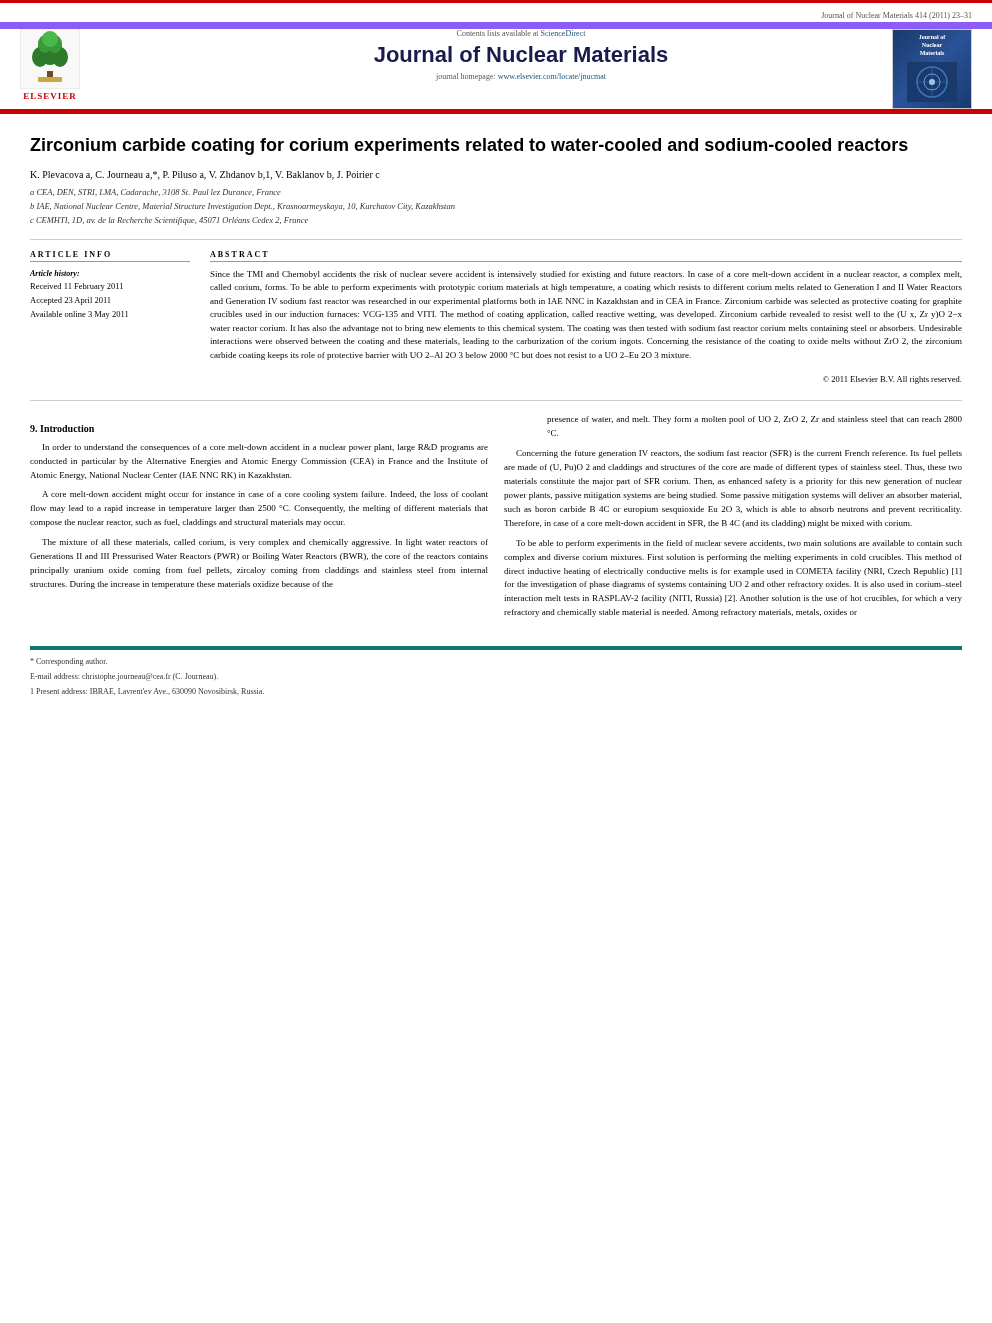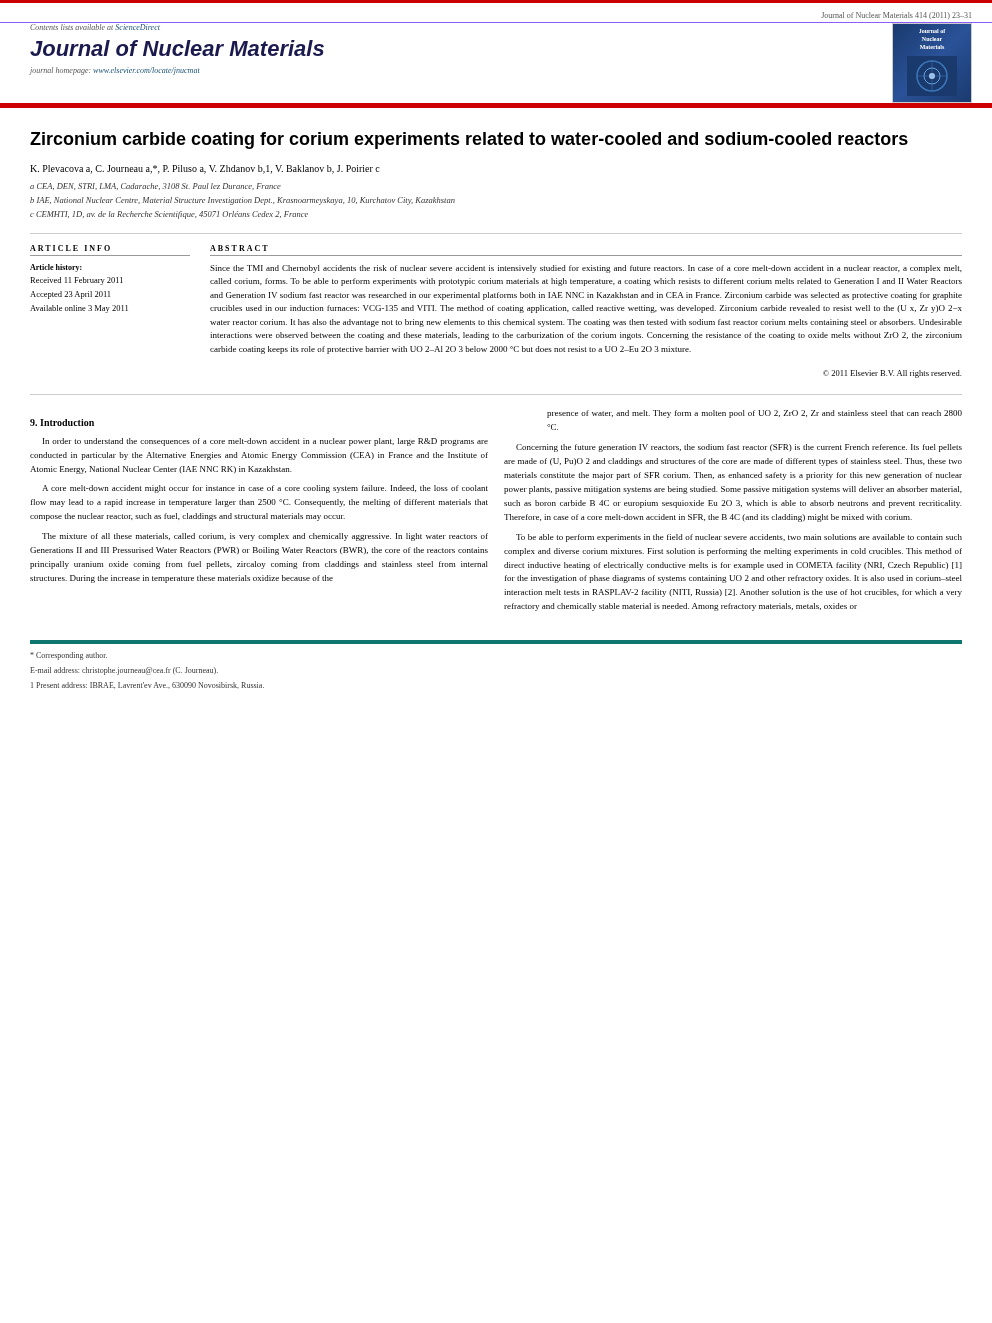--- a/index.html
+++ b/index.html
@@ -40,22 +40,22 @@
     }
     .elsevier-text {
       font-size: 9px;
       color: #c00;
       font-weight: bold;
       letter-spacing: 1px;
       margin-top: 2px;
     }
     .journal-center {
       flex: 1;
+      text-align: center;
       padding: 0 10px;
-      font-style: italic;
     }
     .sciencedirect-line {
       font-size: 8px;
       color: #555;
       margin-bottom: 2px;
     }
     .sciencedirect-link {
       color: #1a5276;
       font-size: 8px;
     }
@@ -140,20 +140,21 @@
       border-bottom: 1px solid #999;
       padding-bottom: 2px;
       margin-bottom: 6px;
     }
 
     .article-history {
       font-size: 8.5px;
       line-height: 1.6;
     }
     .article-history .label {
+      font-style: italic;
       font-size: 8px;
       font-weight: bold;
     }
     .history-item {
       font-size: 8.5px;
     }
 
     .abstract-text {
       font-size: 9px;
       line-height: 1.5;
@@ -237,25 +238,44 @@
       height: 1px;
       background: #ccc;
     }
   </style>
 </head>
 <body>
 
 <div class="red-rule"></div>
 
 <div class="journal-header">
-  <div style="text-align:right; padding: 2px 20px; font-size:8px; color:#555; border-bottom:1px solid #8b5cf6;">
+  <div style="text-align:right; padding: 2px 20px; font-size:8px; color:#555; border-bottom:7px solid #8b5cf6;">
     <span>Journal of Nuclear Materials 414 (2011) 23–31</span>
   </div>
   <div class="journal-top-bar">
 
+    <div class="elsevier-logo-area">
+      <div class="elsevier-logo">
+        <svg class="elsevier-tree" viewBox="0 0 60 60" xmlns="http://www.w3.org/2000/svg">
+          <rect x="0" y="0" width="60" height="60" fill="#f8f8f8" stroke="#ccc" stroke-width="0.5"></rect>
+
+          <rect x="27" y="42" width="6" height="10" fill="#6b4c2a"></rect>
+
+          <ellipse cx="30" cy="20" rx="12" ry="16" fill="#2d7a2d"></ellipse>
+          <ellipse cx="20" cy="28" rx="8" ry="10" fill="#2d7a2d"></ellipse>
+          <ellipse cx="40" cy="28" rx="8" ry="10" fill="#2d7a2d"></ellipse>
+          <ellipse cx="25" cy="15" rx="7" ry="9" fill="#3a9a3a"></ellipse>
+          <ellipse cx="35" cy="15" rx="7" ry="9" fill="#3a9a3a"></ellipse>
+          <ellipse cx="30" cy="10" rx="8" ry="8" fill="#4ab84a"></ellipse>
+
+          <rect x="18" y="48" width="24" height="5" fill="#c8a840" rx="1"></rect>
+        </svg>
+        <div class="elsevier-text">ELSEVIER</div>
+      </div>
+    </div>
 
     <div class="journal-center">
       <div class="sciencedirect-line">
         <span>Contents lists available at</span>
         <span class="sciencedirect-link">ScienceDirect</span>
       </div>
       <div class="journal-title-main">Journal of Nuclear Materials</div>
       <div class="journal-homepage">
         <span>journal homepage:</span>
         <span class="journal-homepage-link">www.elsevier.com/locate/jnucmat</span>

